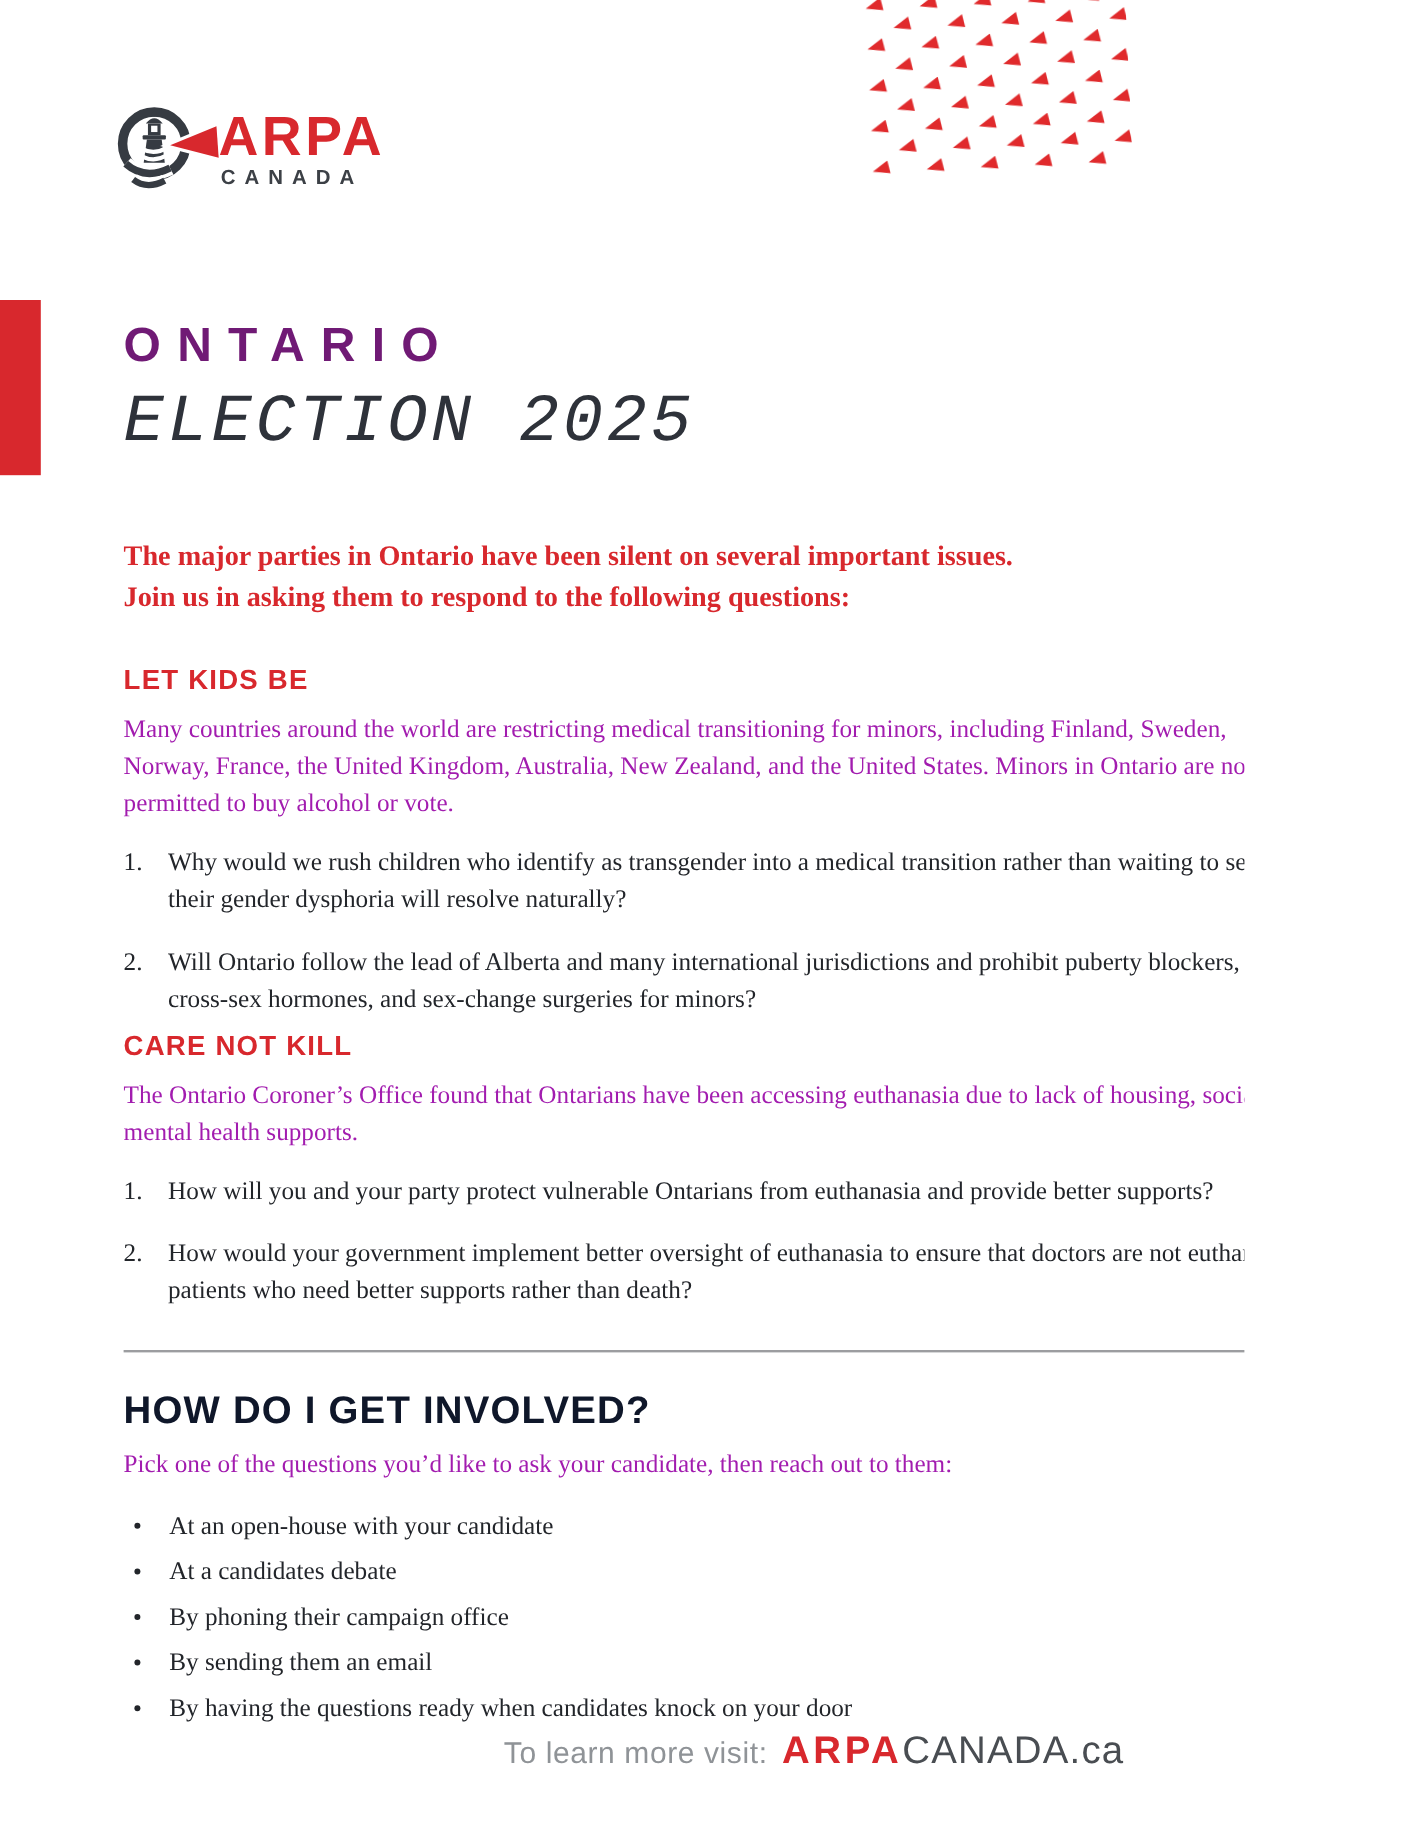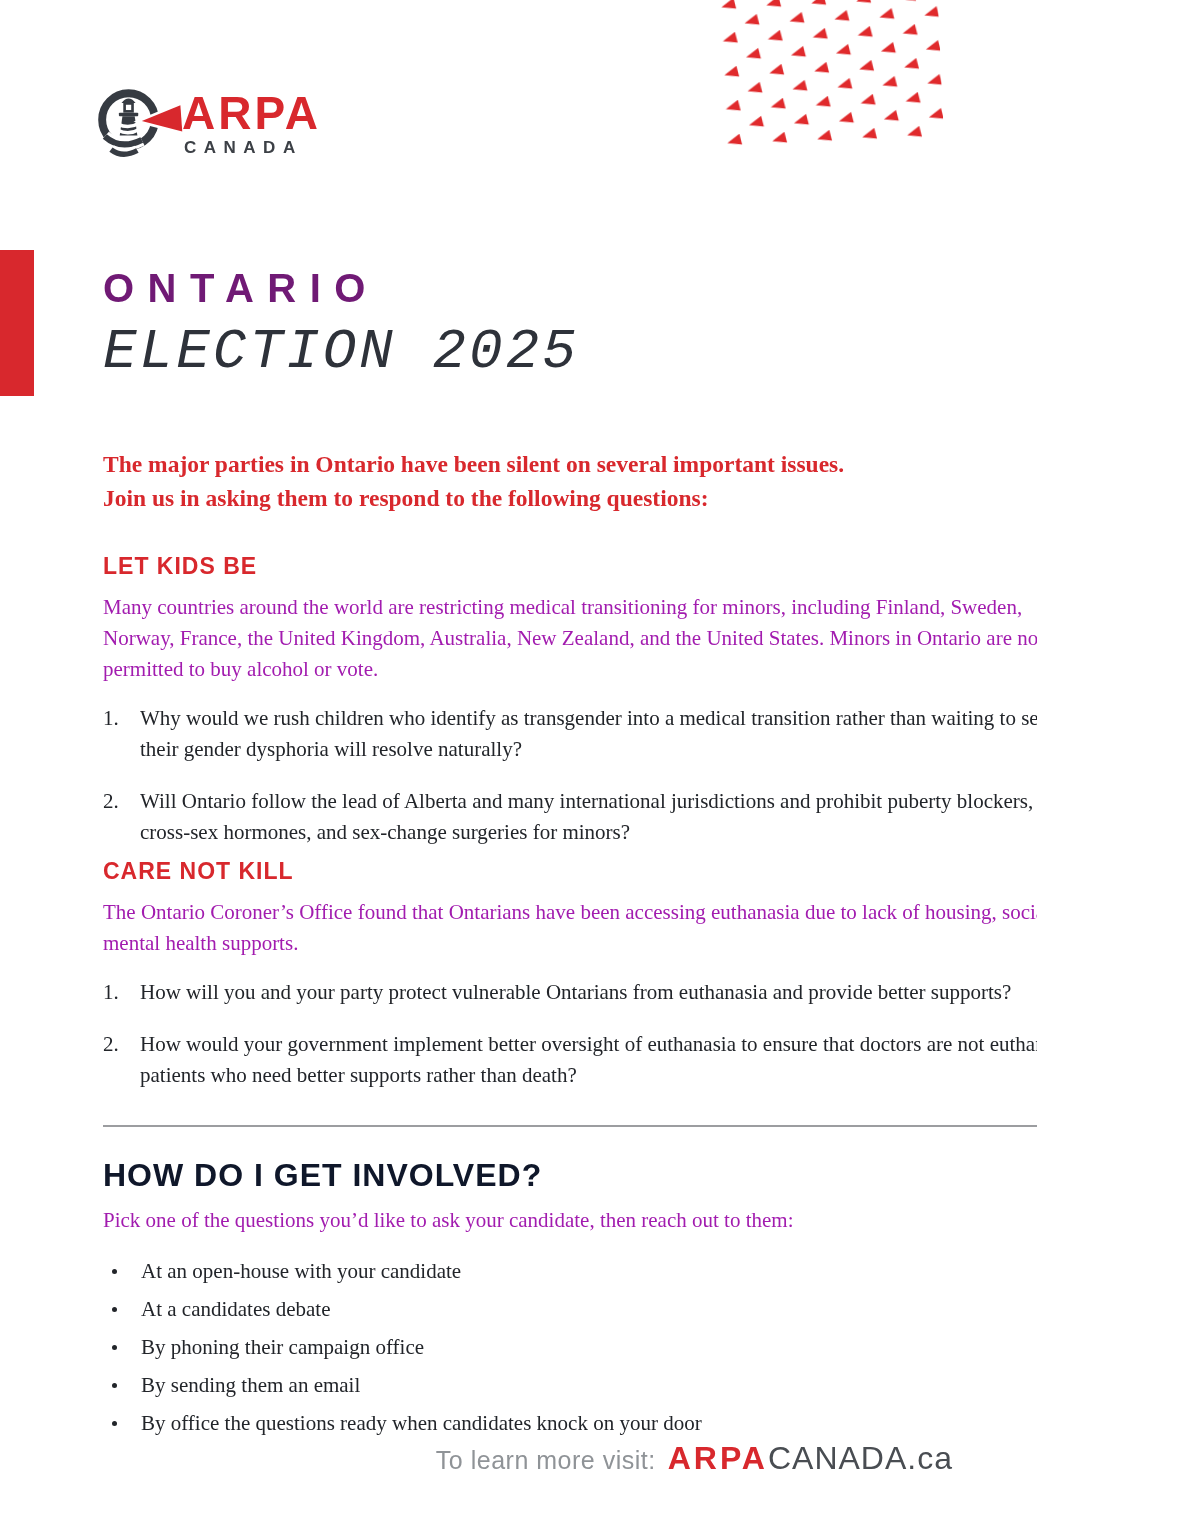--- a/index.html
+++ b/index.html
@@ -135,21 +135,21 @@
     width: 5px; height: 5px;
     border-radius: 50%;
     background: #22252A;
     margin: 13px 24px 0 9px;
     flex: none;
   }
 
   
   .footer {
     position: absolute;
-    top: 1440px; right: 84px;
+    top: 1440px; right: 100px;
     display: flex;
     align-items: baseline;
     white-space: pre;
   }
   .f-prefix {
     font-family: "Liberation Sans", sans-serif;
     font-size: 25px;
     color: #8F9397;
     letter-spacing: 0.5px;
   }
@@ -267,21 +267,21 @@
       <li>
           <span class="dot"></span>
           <span>By phoning their campaign office</span>
         </li>
       <li>
           <span class="dot"></span>
           <span>By sending them an email</span>
         </li>
       <li>
           <span class="dot"></span>
-          <span>By office the questions ready when candidates knock on your door</span>
+          <span>By having the questions ready when candidates knock on your door</span>
         </li>
     </ul>
   </div>
 
   <div class="footer">
     <span class="f-prefix">To learn more visit:</span>
     <span class="f-arpa">ARPA</span>
     <span class="f-canada">CANADA</span>
     <span class="f-ca">.ca</span>
   </div>

